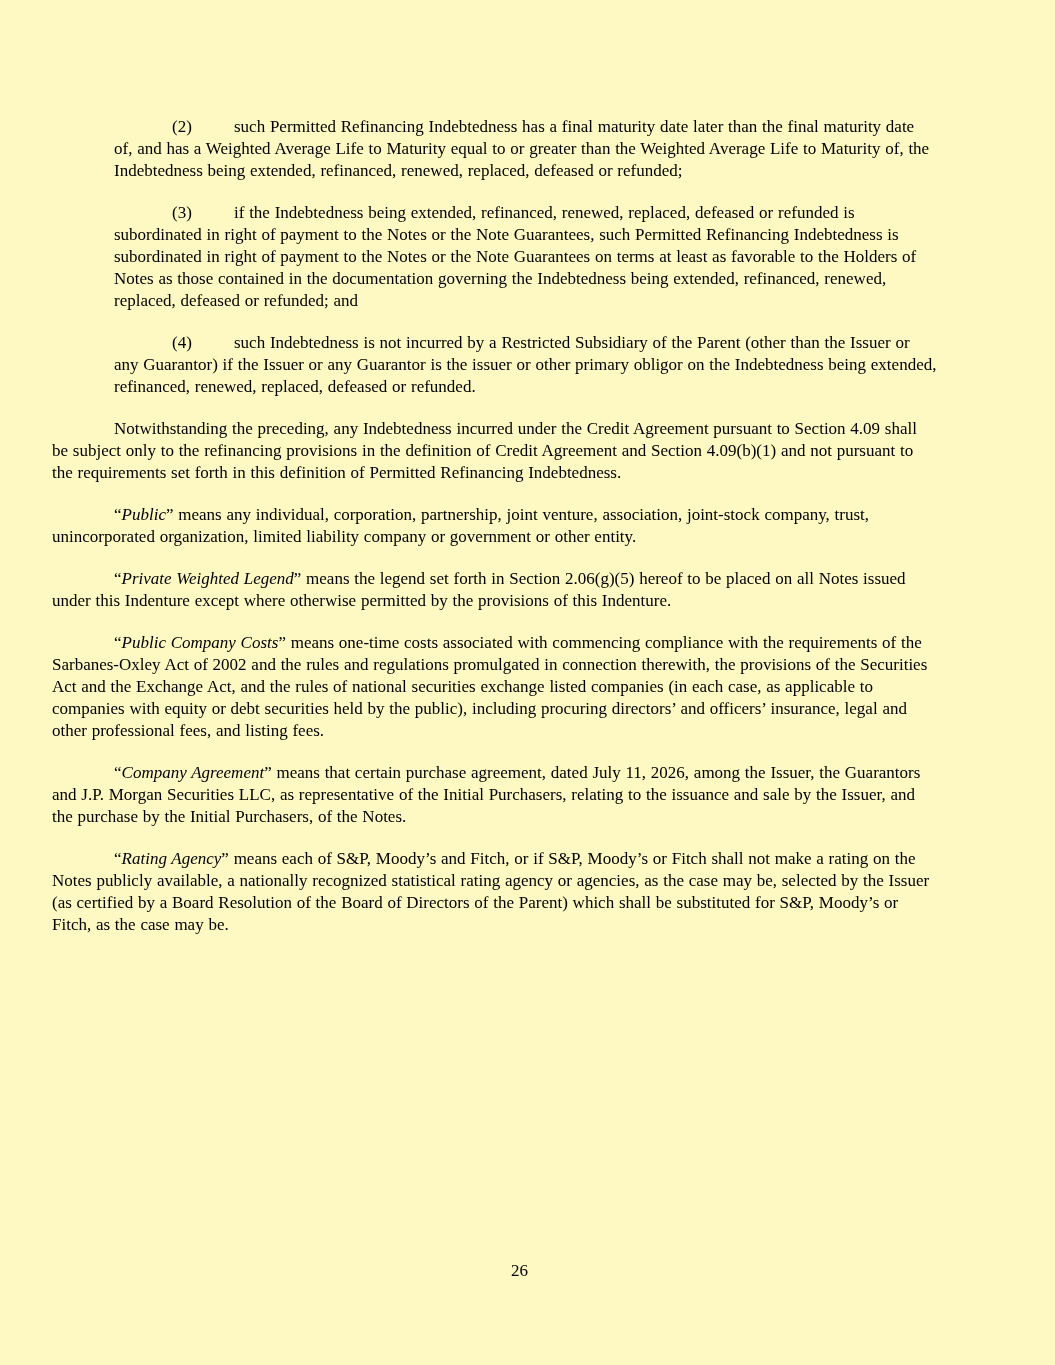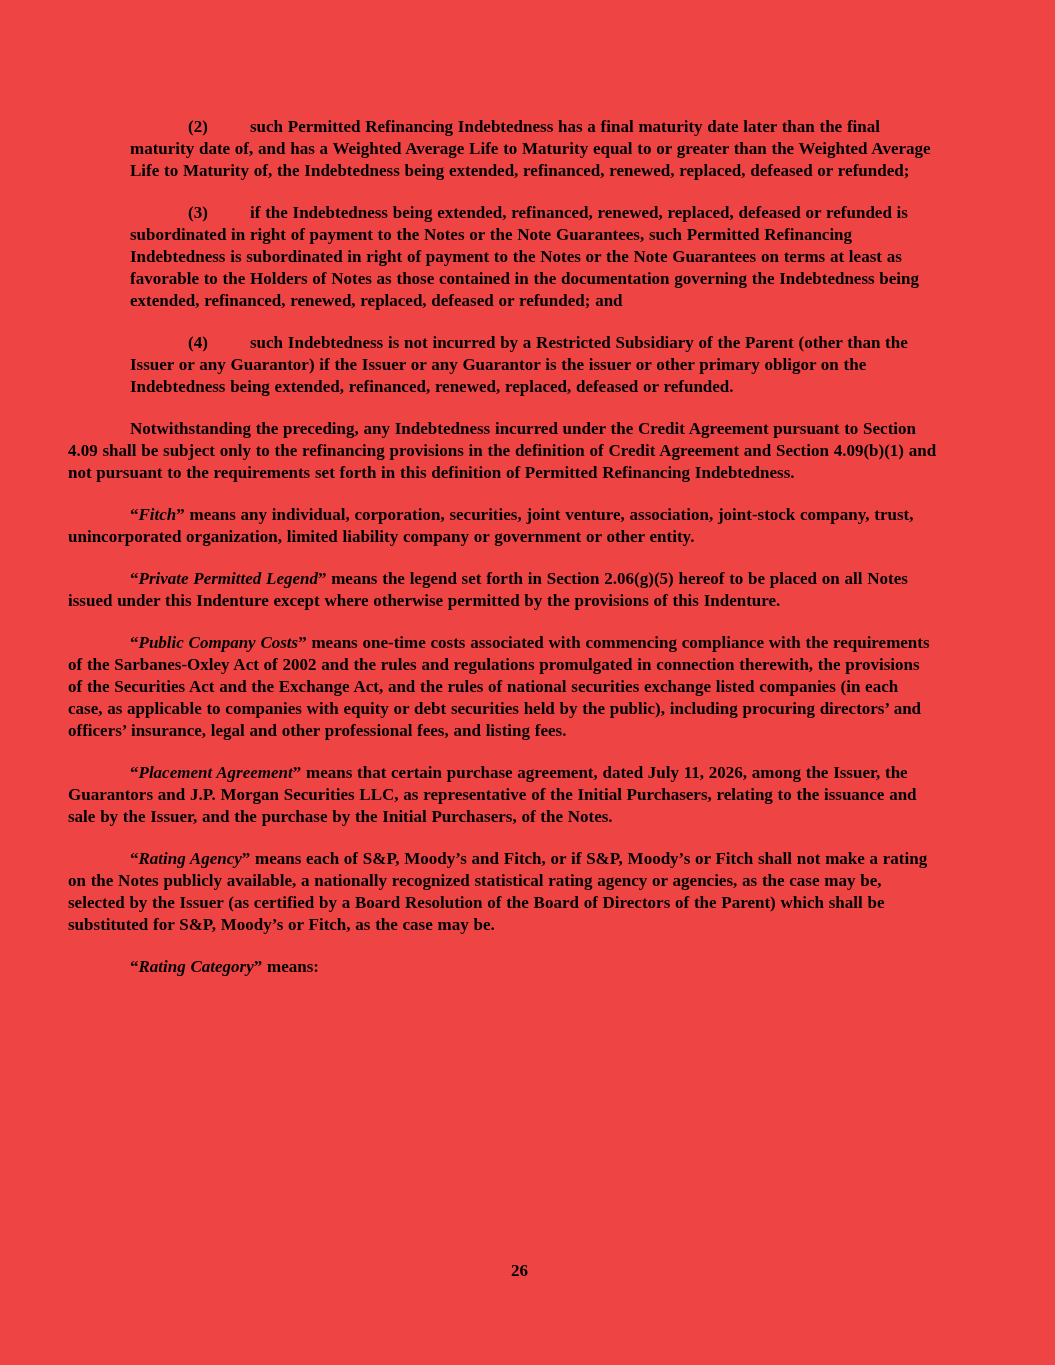--- a/index.html
+++ b/index.html
@@ -11,23 +11,22 @@
     width: 1055px;
     height: 1365px;
     position: relative;
     font-family: "Liberation Serif", "DejaVu Serif", serif;
     color: #000000;
   }
   .page {
     position: absolute;
     inset: 0;
     box-sizing: border-box;
-    padding: 116px 118px 0 68px;
-    background: #ef4444;
-    font-weight: bold;
+    padding: 116px 118px 0 52px;
+    background: #fef9c3;
   }
   p.para {
     margin: 0 0 20px 0;
     font-size: 17px;
     line-height: 22px;
     text-align: left;
     word-spacing: 0.5px;
   }
   p.body { text-indent: 62px; }
   p.clause {
@@ -52,21 +51,20 @@
 </style>
 </head>
 <body>
 
 <div class="page">
   <div id="content">
       <p class="para clause"><span class="clause-num">(2)</span><span>such Permitted Refinancing Indebtedness has a final maturity date later than the final maturity date of, and has a Weighted Average Life to Maturity equal to or greater than the Weighted Average Life to Maturity of, the Indebtedness being extended, refinanced, renewed, replaced, defeased or refunded;</span></p>
       <p class="para clause"><span class="clause-num">(3)</span><span>if the Indebtedness being extended, refinanced, renewed, replaced, defeased or refunded is subordinated in right of payment to the Notes or the Note Guarantees, such Permitted Refinancing Indebtedness is subordinated in right of payment to the Notes or the Note Guarantees on terms at least as favorable to the Holders of Notes as those contained in the documentation governing the Indebtedness being extended, refinanced, renewed, replaced, defeased or refunded; and</span></p>
       <p class="para clause"><span class="clause-num">(4)</span><span>such Indebtedness is not incurred by a Restricted Subsidiary of the Parent (other than the Issuer or any Guarantor) if the Issuer or any Guarantor is the issuer or other primary obligor on the Indebtedness being extended, refinanced, renewed, replaced, defeased or refunded.</span></p>
       <p class="para body"><span>Notwithstanding the preceding, any Indebtedness incurred under the Credit Agreement pursuant to Section 4.09 shall be subject only to the refinancing provisions in the definition of Credit Agreement and Section 4.09(b)(1) and not pursuant to the requirements set forth in this definition of Permitted Refinancing Indebtedness.</span></p>
-      <p class="para body"><span>“</span><span class="it">Fitch</span><span>” means any individual, corporation, securities, joint venture, association, joint-stock company, trust, unincorporated organization, limited liability company or government or other entity.</span></p>
-      <p class="para body"><span>“</span><span class="it">Private Permitted Legend</span><span>” means the legend set forth in Section 2.06(g)(5) hereof to be placed on all Notes issued under this Indenture except where otherwise permitted by the provisions of this Indenture.</span></p>
+      <p class="para body"><span>“</span><span class="it">Public</span><span>” means any individual, corporation, partnership, joint venture, association, joint-stock company, trust, unincorporated organization, limited liability company or government or other entity.</span></p>
+      <p class="para body"><span>“</span><span class="it">Private Weighted Legend</span><span>” means the legend set forth in Section 2.06(g)(5) hereof to be placed on all Notes issued under this Indenture except where otherwise permitted by the provisions of this Indenture.</span></p>
       <p class="para body"><span>“</span><span class="it">Public Company Costs</span><span>” means one-time costs associated with commencing compliance with the requirements of the Sarbanes-Oxley Act of 2002 and the rules and regulations promulgated in connection therewith, the provisions of the Securities Act and the Exchange Act, and the rules of national securities exchange listed companies (in each case, as applicable to companies with equity or debt securities held by the public), including procuring directors’ and officers’ insurance, legal and other professional fees, and listing fees.</span></p>
-      <p class="para body"><span>“</span><span class="it">Placement Agreement</span><span>” means that certain purchase agreement, dated July 11, 2026, among the Issuer, the Guarantors and J.P. Morgan Securities LLC, as representative of the Initial Purchasers, relating to the issuance and sale by the Issuer, and the purchase by the Initial Purchasers, of the Notes.</span></p>
+      <p class="para body"><span>“</span><span class="it">Company Agreement</span><span>” means that certain purchase agreement, dated July 11, 2026, among the Issuer, the Guarantors and J.P. Morgan Securities LLC, as representative of the Initial Purchasers, relating to the issuance and sale by the Issuer, and the purchase by the Initial Purchasers, of the Notes.</span></p>
       <p class="para body"><span>“</span><span class="it">Rating Agency</span><span>” means each of S&amp;P, Moody’s and Fitch, or if S&amp;P, Moody’s or Fitch shall not make a rating on the Notes publicly available, a nationally recognized statistical rating agency or agencies, as the case may be, selected by the Issuer (as certified by a Board Resolution of the Board of Directors of the Parent) which shall be substituted for S&amp;P, Moody’s or Fitch, as the case may be.</span></p>
-      <p class="para body"><span>“</span><span class="it">Rating Category</span><span>” means:</span></p>
     </div>
   <div class="page-number">26</div>
 </div>
 
 </body></html>

